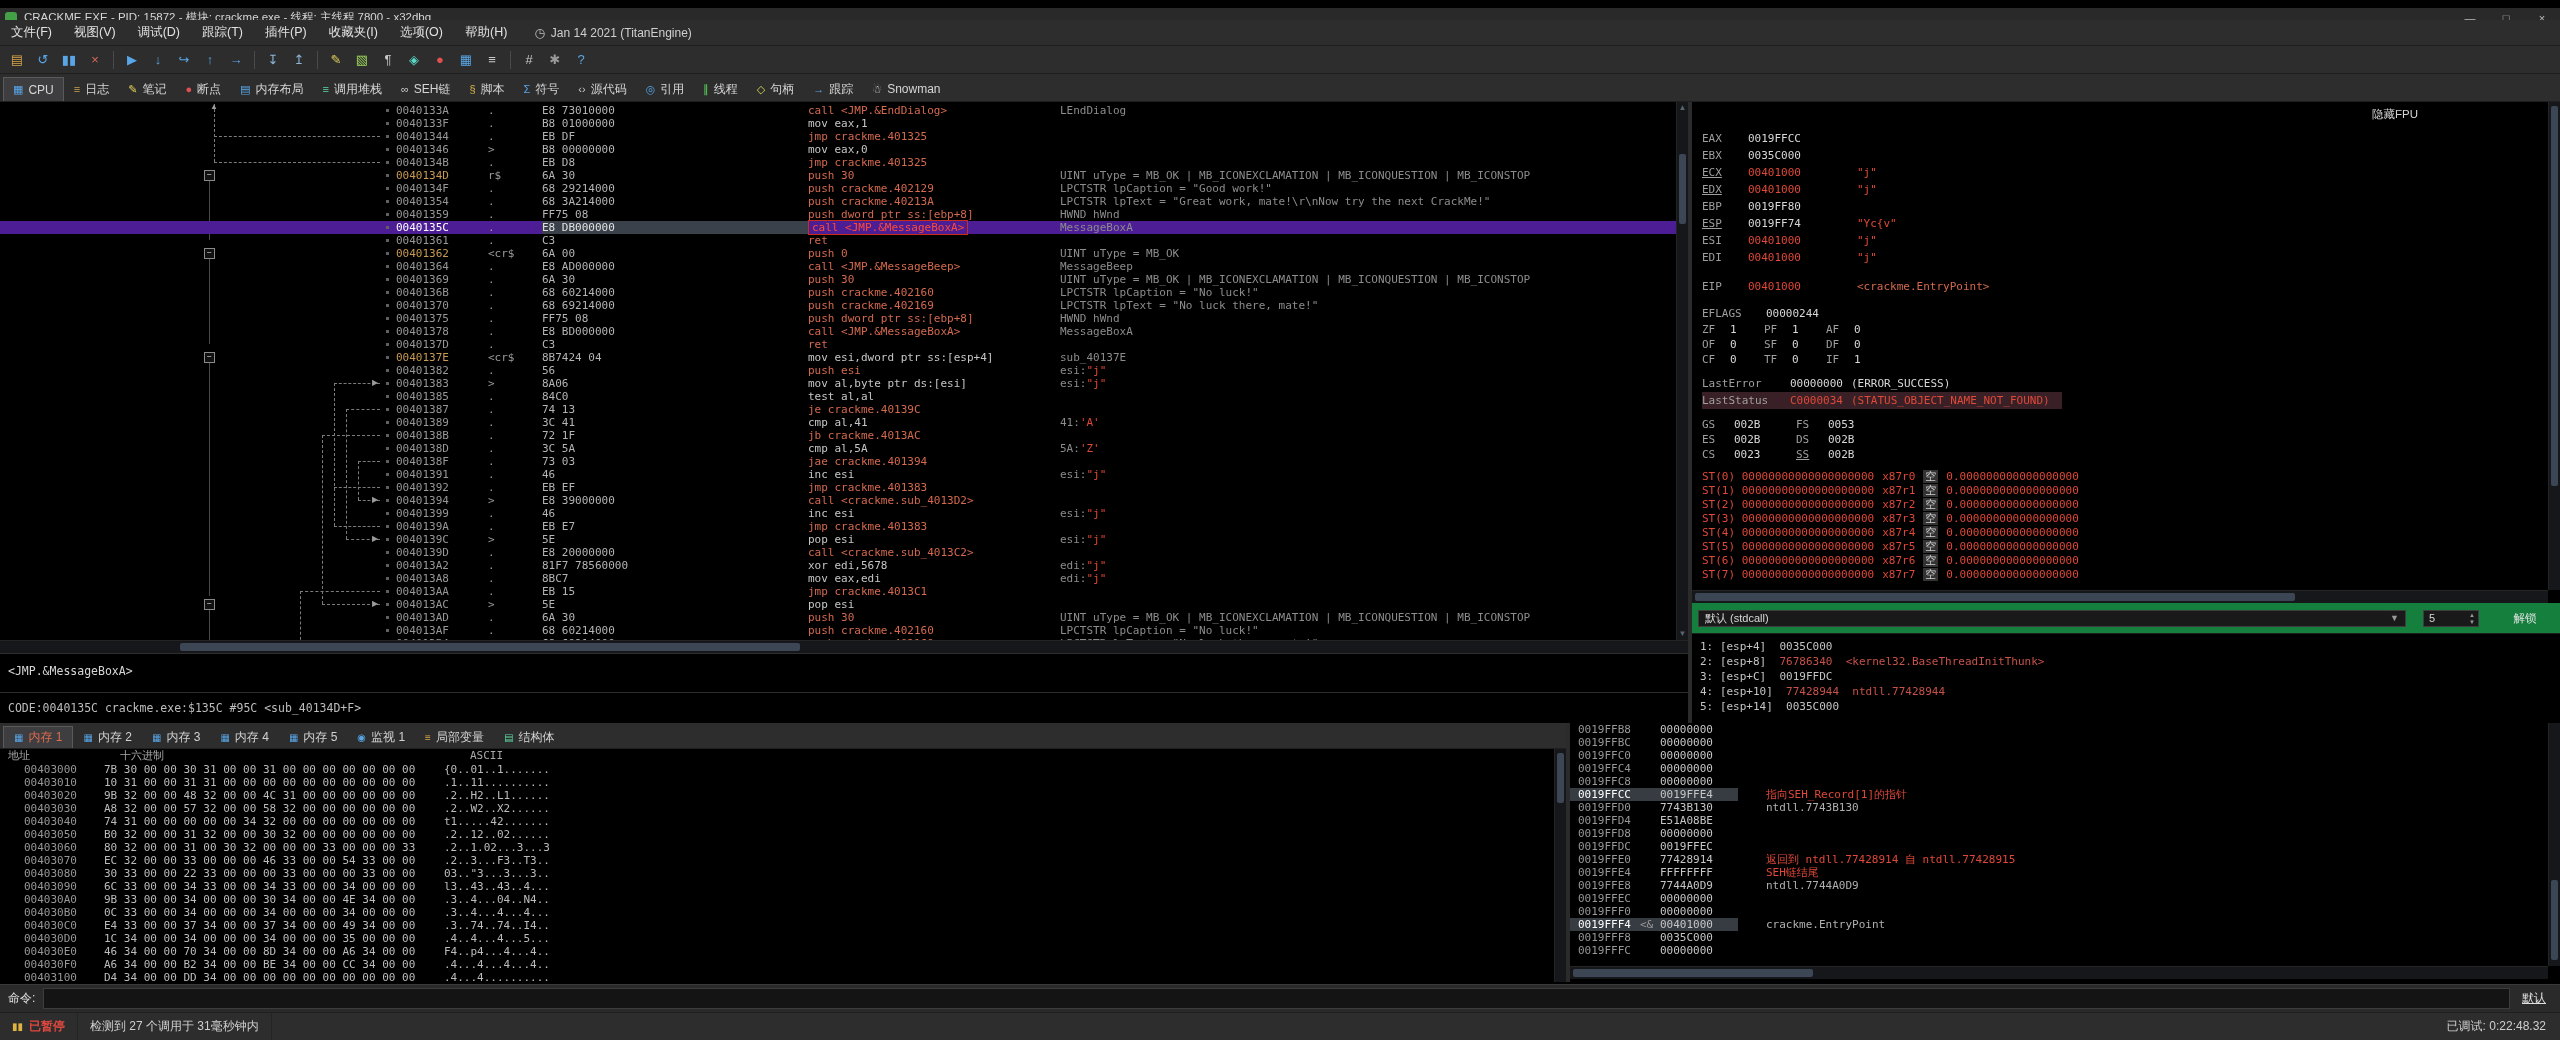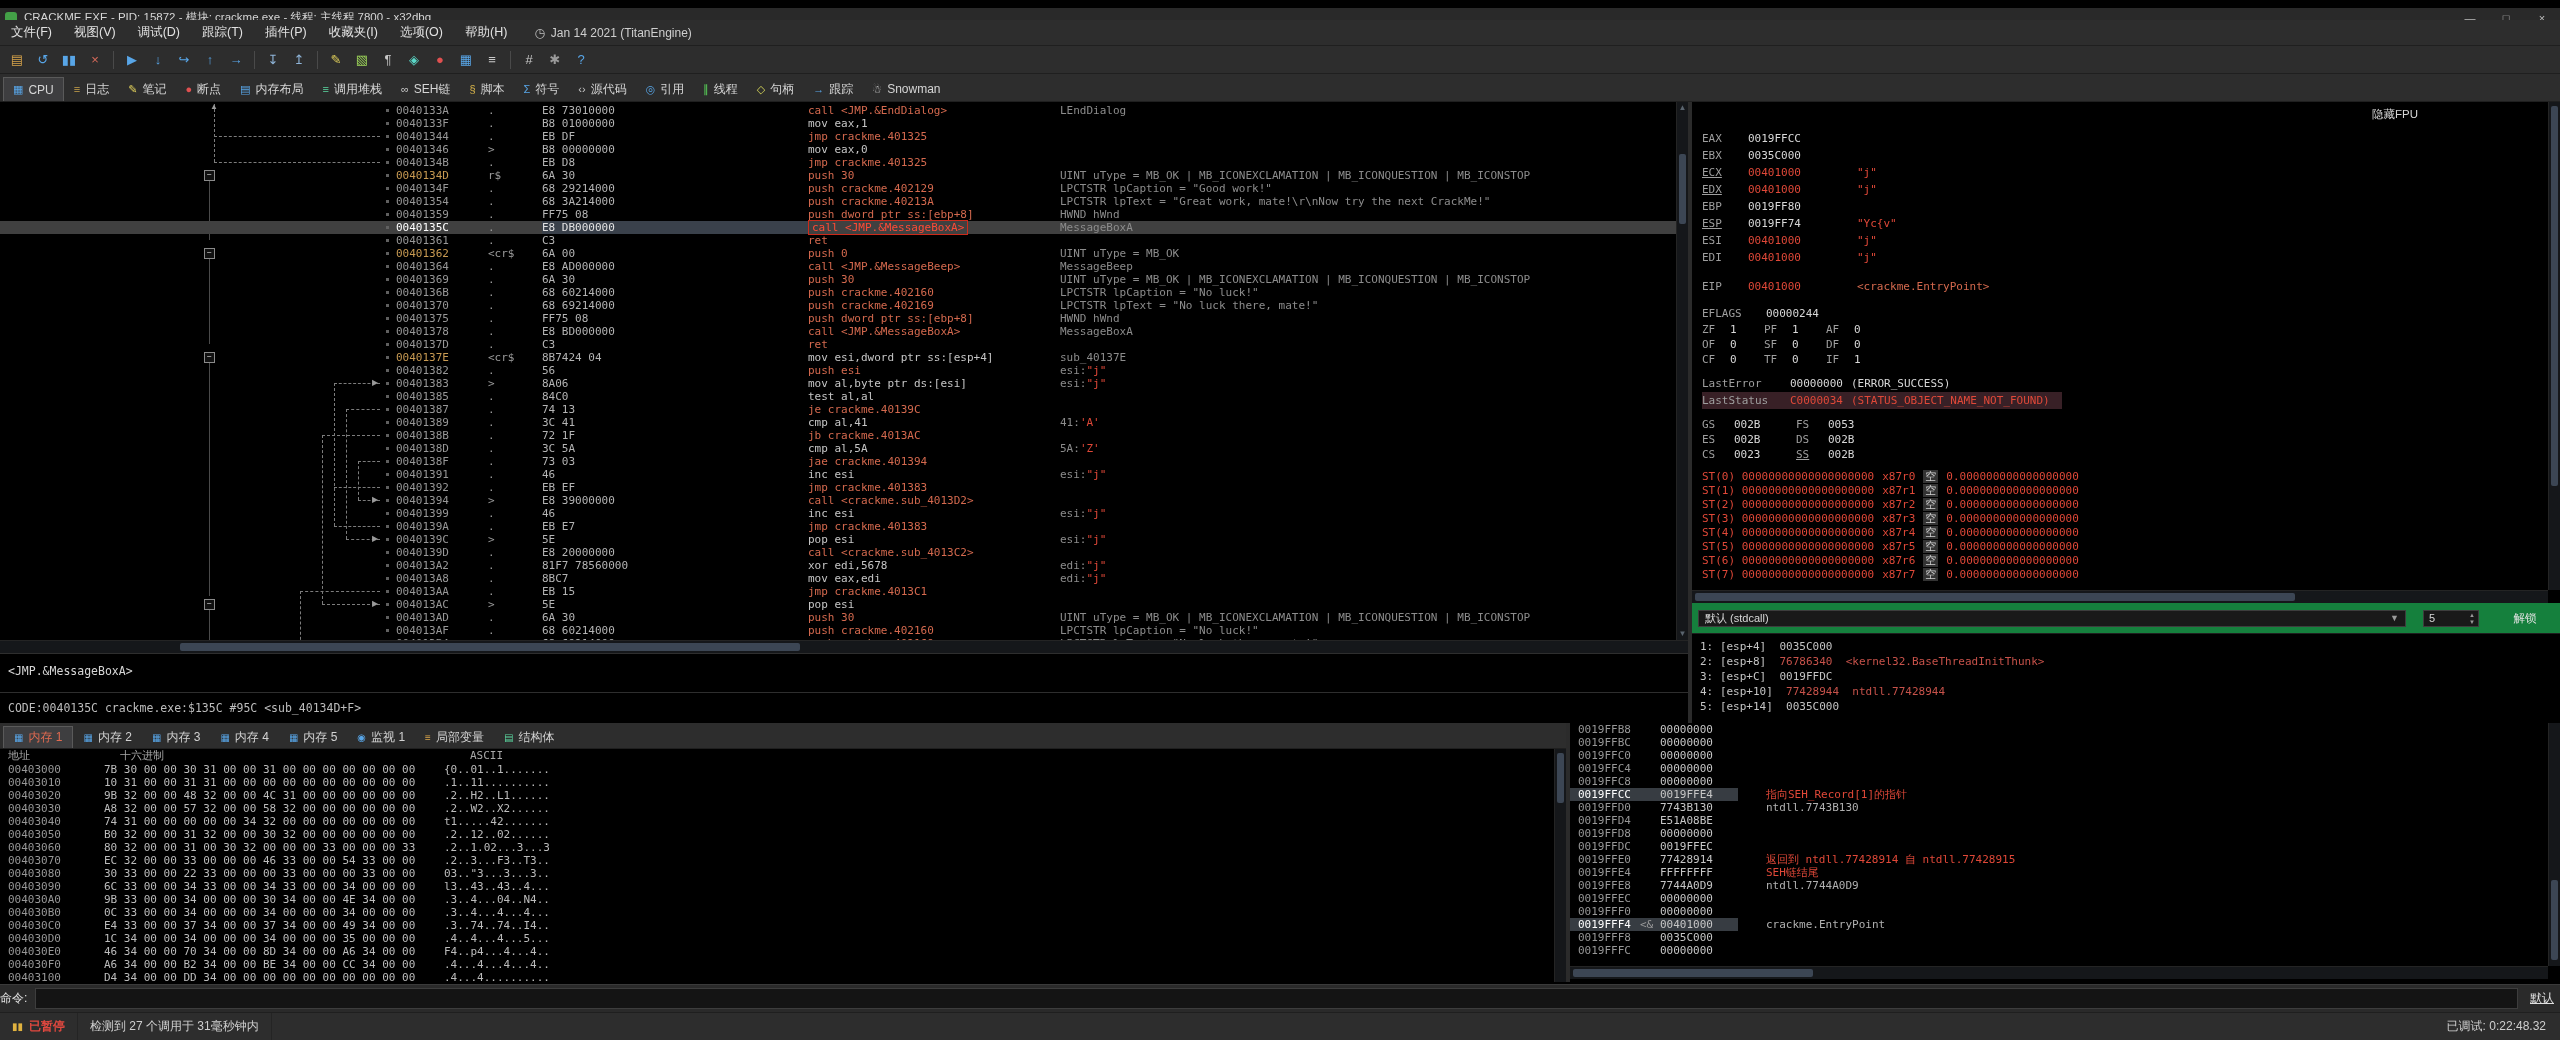--- a/index.html
+++ b/index.html
@@ -46,21 +46,21 @@
   .dbul::before{content:"";position:absolute;left:4px;top:5px;width:3px;height:3px;background:#606060;}
   .daddr{width:92px;flex:none;color:#979797;}
   .daddr.gold{color:#c89a52;}
   .dmark{width:54px;flex:none;color:#9a9a9a;}
   .dbytes{width:266px;flex:none;color:#b4b4b4;}
   .dinstr{width:252px;flex:none;}
   .dinstr.flow .itxt{color:#d4694e;}
   .dinstr.data .itxt{color:#c6c6c6;}
   .dcomment{flex:1;color:#8c8c8c;overflow:hidden;}
   .cred{color:#e04838;}
-  .drow.sel{background:#404040;}
+  .drow.sel{background:#4c1d95;}
   .drow.sel .daddr{color:#ffffff;}
   .drow.sel .dbytes{color:#e2e2e2;background:#3a414b;width:266px;}
   .drow.sel .dinstr .itxt{border:1px solid #cc2a1a;padding:0 3px;color:#ff4a36;}
 
   
   .scroll-v{position:absolute;background:#15171a;border-left:1px solid #242424;box-sizing:border-box;}
   .scroll-h{position:absolute;background:#15171a;border-top:1px solid #242424;box-sizing:border-box;}
   .thumb-v{position:absolute;left:2px;right:2px;background:#3c4654;border-radius:2px;}
   .thumb-h{position:absolute;top:2px;bottom:2px;background:#3c4654;border-radius:2px;}
   .sarr{position:absolute;color:#5a646e;font-size:8px;line-height:10px;width:100%;text-align:center;}
@@ -127,39 +127,39 @@
   .btab.active .btab-label{color:#e06a50;}
   .btab-ic{margin-right:5px;font-size:10px;}
 
   .dump{position:absolute;left:0;top:749px;width:1554px;height:236px;background:#000;overflow:hidden;
         font-family:"DejaVu Sans Mono",monospace;font-size:11px;}
   .dump-header{height:14px;line-height:14px;color:#a8a8a8;position:relative;}
   .dh-addr{position:absolute;left:8px;}
   .dh-hex{position:absolute;left:120px;}
   .dh-ascii{position:absolute;left:470px;}
   .dump-row{height:13px;line-height:13px;position:relative;white-space:pre;}
-  .dr-addr{position:absolute;left:8px;color:#979797;}
+  .dr-addr{position:absolute;left:24px;color:#979797;}
   .dr-hex{position:absolute;left:104px;color:#bcbcbc;}
   .dr-ascii{position:absolute;left:444px;color:#bcbcbc;}
 
   .h-splitter-b{position:absolute;left:1566px;top:723px;width:4px;height:259px;background:#2b2b2b;}
   .stack{position:absolute;left:1570px;top:723px;width:978px;height:243px;background:#000;overflow:hidden;
          font-family:"DejaVu Sans Mono",monospace;font-size:11px;}
   .stk-row{height:13px;line-height:13px;display:flex;white-space:pre;}
   .stk-addr{width:70px;flex:none;color:#979797;padding-left:8px;box-sizing:border-box;}
   .stk-mark{width:20px;flex:none;color:#9a9a9a;}
   .stk-val{width:78px;flex:none;color:#c6c6c6;}
   .stk-note{flex:1;color:#b0b0b0;margin-left:28px;}
   .stk-note.red{color:#e04838;}
   .stk-row.sel .stk-addr,.stk-row.sel .stk-mark,.stk-row.sel .stk-val{background:#373c42;}
   .stk-row.sel .stk-addr{color:#fff;}
 
   
   .cmdbar{position:absolute;left:0;top:984px;width:100%;height:28px;background:#2a2a2a;display:flex;align-items:center;
-          padding:0 0;border-top:1px solid #3a3a3a;box-sizing:border-box;}
+          padding:0 8px;border-top:1px solid #3a3a3a;box-sizing:border-box;}
   .cmd-label{color:#e0e0e0;margin-right:8px;}
   .cmd-input{flex:1;height:19px;background:#141414;border:1px solid #3d3d3d;color:#e0e0e0;
              font-family:"DejaVu Sans Mono",monospace;font-size:11.5px;padding:0 5px;}
   .cmd-profile{margin-left:12px;margin-right:6px;color:#e0e0e0;text-decoration:underline;}
 
   .statusbar{position:absolute;left:0;top:1012px;width:100%;height:28px;background:#2d2d2d;display:flex;align-items:center;
              border-top:1px solid #1f1f1f;font-size:12px;box-sizing:border-box;}
   .status-state{display:flex;align-items:center;padding:0 12px;height:100%;border-right:1px solid #242424;
                 color:#e0483f;font-weight:bold;}
   .pause-glyph{color:#e0b23f;margin-right:6px;font-size:10px;}

